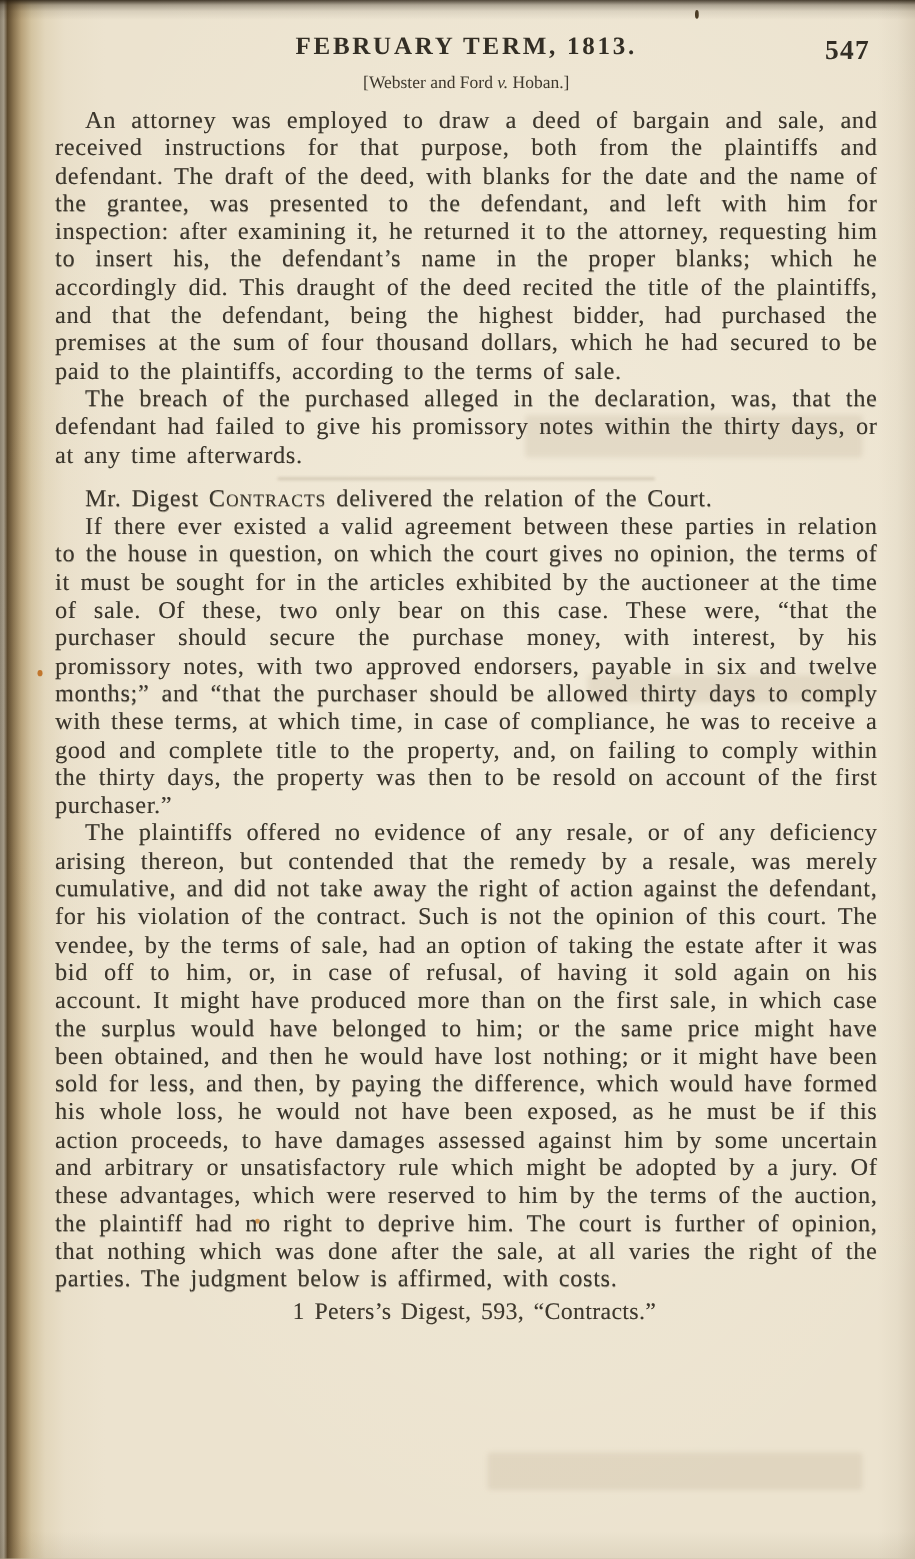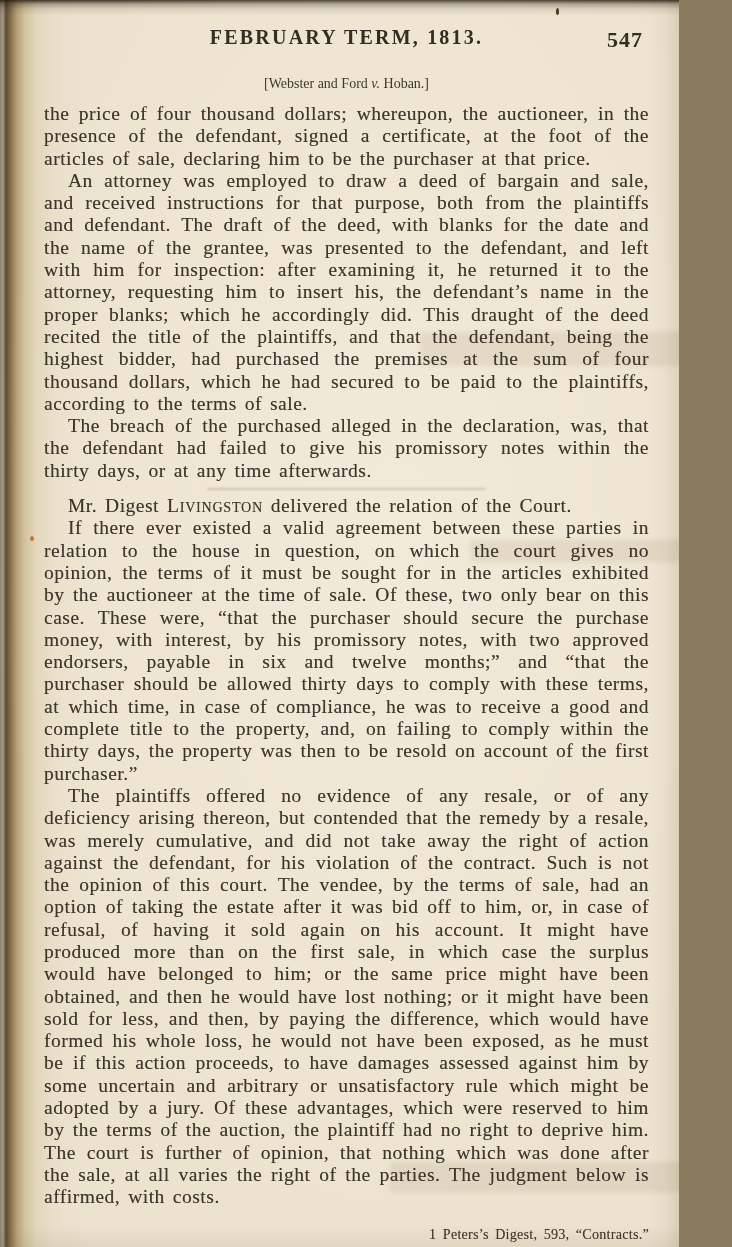--- a/index.html
+++ b/index.html
@@ -1,20 +1,20 @@
 <!DOCTYPE html>
 <html><head>
 <meta charset="utf-8">
 <style>
   html, body { margin: 0; padding: 0; }
   body { background: #8a7a5e; }
 
   .page {
     position: relative;
-    width: 679px;
+    width: 732px;
     height: 1247px;
     overflow: hidden;
     font-family: "Liberation Serif", serif;
     color: #3b362c;
     background-color: #ece3cf;
     background-image:
       radial-gradient(ellipse at 58% 42%, rgba(255,252,242,0.30), rgba(255,252,242,0) 72%),
       linear-gradient(180deg, rgba(40,30,17,0.88) 0px, rgba(40,30,17,0.35) 4px, rgba(40,30,17,0.10) 9px, rgba(40,30,17,0) 16px),
       linear-gradient(270deg, rgba(120,100,68,0.16) 0px, rgba(120,100,68,0.05) 14px, rgba(120,100,68,0) 30px),
       linear-gradient(0deg, rgba(110,92,62,0.10) 0px, rgba(110,92,62,0) 22px),
@@ -45,21 +45,21 @@
     top: 1px;
     font-size: 22px;
     font-weight: bold;
     letter-spacing: 1px;
     color: #332e25;
   }
 
   .caption {
     text-align: center;
     font-size: 14px;
-    margin-top: 24px;
+    margin-top: 7px;
     margin-bottom: 11px;
     color: #3e382d;
   }
   .caption .it { font-style: italic; }
 
   .bodytext {
     font-size: 19.4px;
     line-height: 22.3px;
     text-align: justify;
     letter-spacing: 0.55px;
@@ -78,26 +78,26 @@
     margin: 6px auto 5px auto;
     background: rgba(125,108,80,0.28);
     filter: blur(1.1px);
     border-radius: 2px;
   }
 
   .opinion-lead { margin-top: 3px; }
   .sc { font-variant: small-caps; letter-spacing: 0.8px; }
 
   .footnote {
-    margin-top: 17px;
+    margin-top: 6px;
     padding-left: 13px;
-    font-size: 14px;
+    font-size: 19px;
     line-height: 17px;
     letter-spacing: 0.3px;
-    text-align: right;
+    text-align: center;
     text-indent: 0;
     color: #3e382d;
     text-shadow: 0.2px 0.3px 0.3px rgba(59,54,44,0.4);
   }
 
   
   .bleed {
     position: absolute;
     background: rgba(140,118,86,0.12);
     filter: blur(2.2px);
@@ -133,27 +133,26 @@
 
     <div class="running-head">
       <span class="term">FEBRUARY TERM, 1813.</span>
       <span class="pageno">547</span>
     </div>
 
     <div class="caption"><span>[Webster and Ford </span><span class="it">v.</span><span> Hoban.]</span></div>
 
     <div class="bodytext">
 
-      <p class="cont">the price of four thousand dollars; whereupon, the auctioneer, in the presence of the defendant, signed a certificate, at the foot of the articles of sale, declaring him to be the purchaser at that price.</p>
       <p>An attorney was employed to draw a deed of bargain and sale, and received instructions for that purpose, both from the plaintiffs and defendant.  The draft of the deed, with blanks for the date and the name of the grantee, was presented to the defendant, and left with him for inspection: after examining it, he returned it to the attorney, requesting him to insert his, the defendant’s name in the proper blanks; which he accordingly did.  This draught of the deed recited the title of the plaintiffs, and that the defendant, being the highest bidder, had purchased the premises at the sum of four thousand dollars, which he had secured to be paid to the plaintiffs, according to the terms of sale.</p>
       <p>The breach of the purchased alleged in the declaration, was, that the defendant had failed to give his promissory notes within the thirty days, or at any time afterwards.</p>
 
       <div class="divider-smudge"></div>
 
-      <p class="opinion-lead"><span>Mr. Digest </span><span class="sc">Livingston</span><span> delivered the relation of the Court.</span></p>
+      <p class="opinion-lead"><span>Mr. Digest </span><span class="sc">Contracts</span><span> delivered the relation of the Court.</span></p>
 
       <p>If there ever existed a valid agreement between these parties in relation to the house in question, on which the court gives no opinion, the terms of it must be sought for in the articles exhibited by the auctioneer at the time of sale.  Of these, two only bear on this case.  These were, “that the purchaser should secure the purchase money, with interest, by his promissory notes, with two approved endorsers, payable in six and twelve months;” and “that the purchaser should be allowed thirty days to comply with these terms, at which time, in case of compliance, he was to receive a good and complete title to the property, and, on failing to comply within the thirty days, the property was then to be resold on account of the first purchaser.”</p>
       <p>The plaintiffs offered no evidence of any resale, or of any deficiency arising thereon, but contended that the remedy by a resale, was merely cumulative, and did not take away the right of action against the defendant, for his violation of the contract.  Such is not the opinion of this court.  The vendee, by the terms of sale, had an option of taking the estate after it was bid off to him, or, in case of refusal, of having it sold again on his account.  It might have produced more than on the first sale, in which case the surplus would have belonged to him; or the same price might have been obtained, and then he would have lost nothing; or it might have been sold for less, and then, by paying the difference, which would have formed his whole loss, he would not have been exposed, as he must be if this action proceeds, to have damages assessed against him by some uncertain and arbitrary or unsatisfactory rule which might be adopted by a jury.  Of these advantages, which were reserved to him by the terms of the auction, the plaintiff had no right to deprive him.  The court is further of opinion, that nothing which was done after the sale, at all varies the right of the parties.  The judgment below is affirmed, with costs.</p>
 
       <div class="footnote">1 Peters’s Digest, 593, “Contracts.”</div>
     </div>
 
   </div>
 </div>
 

